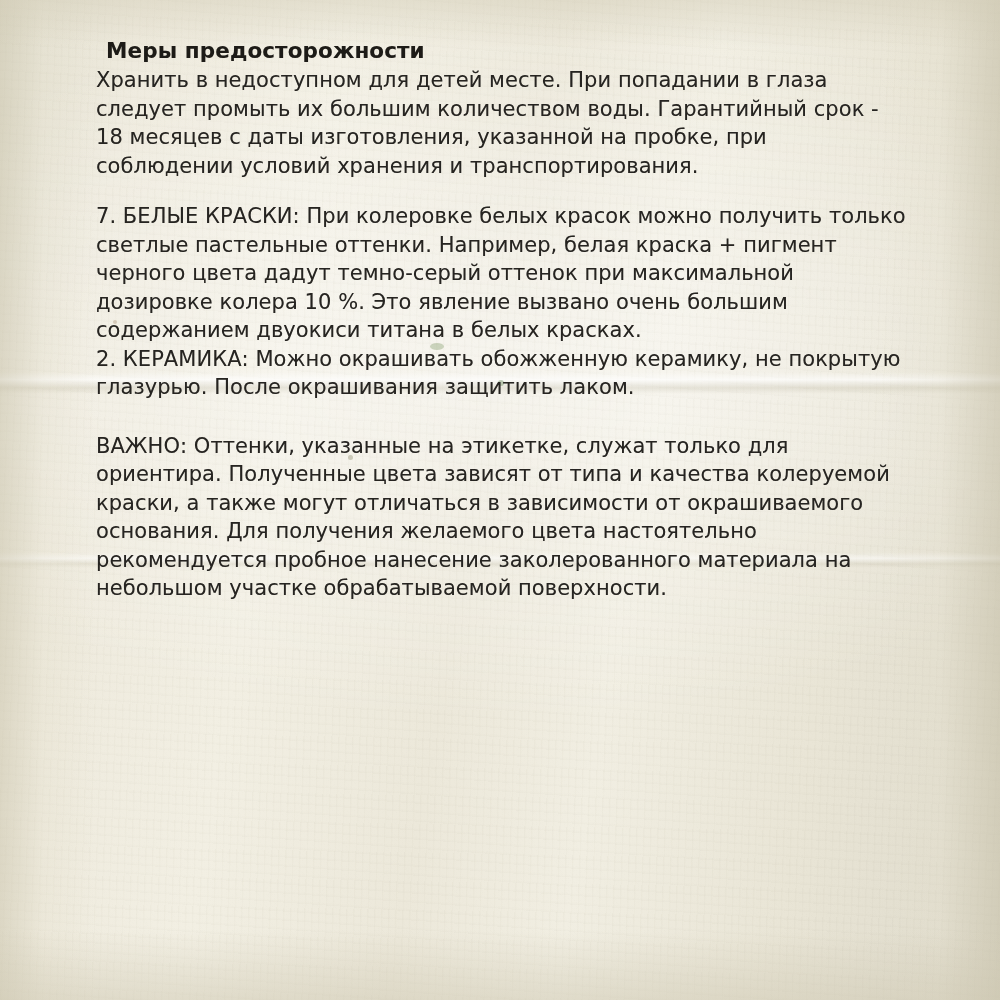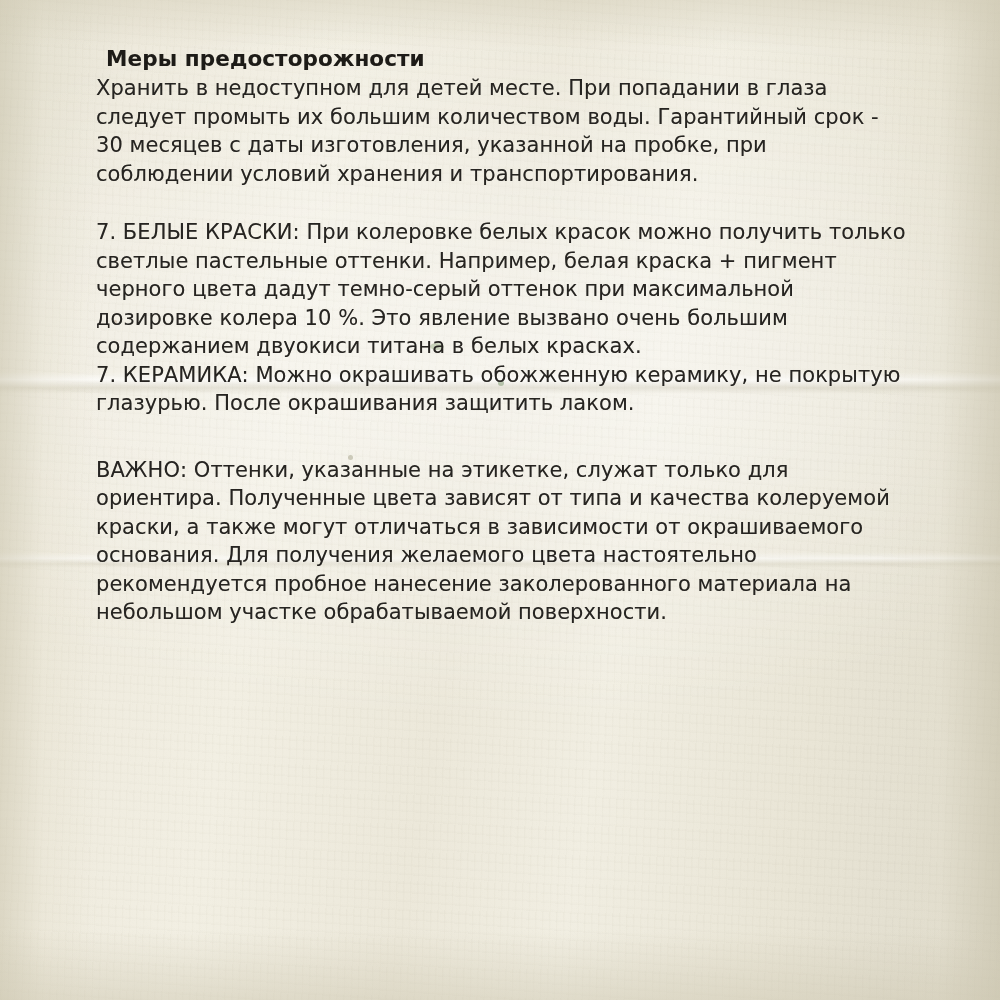--- a/index.html
+++ b/index.html
@@ -88,21 +88,21 @@
   }
 
   .content {
     position: absolute;
     left: 96px;
     top: 38px;
     width: 812px;
     color: #23211c;
   }
 
-  .section { margin-bottom: 0; margin-top: 8px; }
+  .section { margin-bottom: 0; }
 
   h2.heading {
     font-size: 21.5px;
     font-weight: bold;
     letter-spacing: 0.1px;
     margin: 0 0 3px 10px;
     color: #1d1b17;
   }
 
   p.para {
@@ -136,28 +136,28 @@
 
   <div class="speck" style="left:430px; top:343px; width:14px; height:7px; background:rgba(120,150,95,0.35);"></div>
   <div class="speck" style="left:498px; top:380px; width:6px; height:6px; background:rgba(95,130,80,0.4);"></div>
   <div class="speck" style="left:348px; top:455px; width:5px; height:5px; background:rgba(130,125,95,0.35);"></div>
   <div class="speck" style="left:113px; top:320px; width:4px; height:4px; background:rgba(150,120,90,0.3);"></div>
 
   <div class="content">
 
     <div class="section">
       <h2 class="heading">Меры предосторожности</h2>
-      <p class="para indent-1">Хранить в недоступном для детей месте. При попадании в глаза следует промыть их большим количеством воды. Гарантийный срок - 30 месяцев с даты изготовления, указанной на пробке, при соблюдении условий хранения и транспортирования.</p>
+      <p class="para indent-1">Хранить в недоступном для детей месте. При попадании в глаза следует промыть их большим количеством воды. Гарантийный срок - 18 месяцев с даты изготовления, указанной на пробке, при соблюдении условий хранения и транспортирования.</p>
     </div>
 
     <div class="gap-md"></div>
 
     <div class="section">
       <p class="para indent-1">7. БЕЛЫЕ КРАСКИ: При колеровке белых красок можно получить только светлые пастельные оттенки. Например, белая краска + пигмент черного цвета  дадут темно-серый оттенок при максимальной дозировке колера 10 %. Это явление вызвано очень большим содержанием двуокиси титана в белых красках.</p>
-      <p class="para indent-1">7. КЕРАМИКА: Можно окрашивать обожженную керамику, не покрытую глазурью. После окрашивания защитить лаком.</p>
+      <p class="para indent-1">2. КЕРАМИКА: Можно окрашивать обожженную керамику, не покрытую глазурью. После окрашивания защитить лаком.</p>
     </div>
 
     <div class="gap-lg"></div>
 
     <div class="section">
       <p class="para indent-0">ВАЖНО: Оттенки, указанные на этикетке, служат только для ориентира. Полученные цвета зависят от типа и качества колеруемой краски, а также могут отличаться в зависимости от окрашиваемого основания. Для получения желаемого цвета настоятельно рекомендуется пробное нанесение заколерованного материала на небольшом участке обрабатываемой поверхности.</p>
     </div>
 
     <div class="gap-lg"></div>
 

